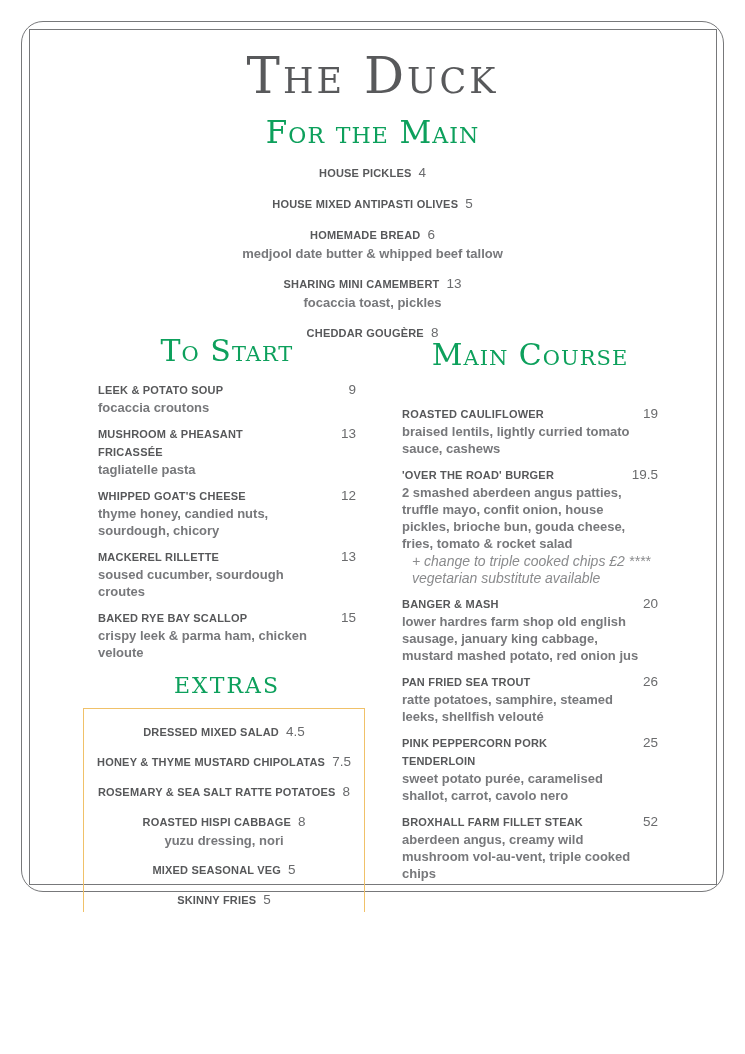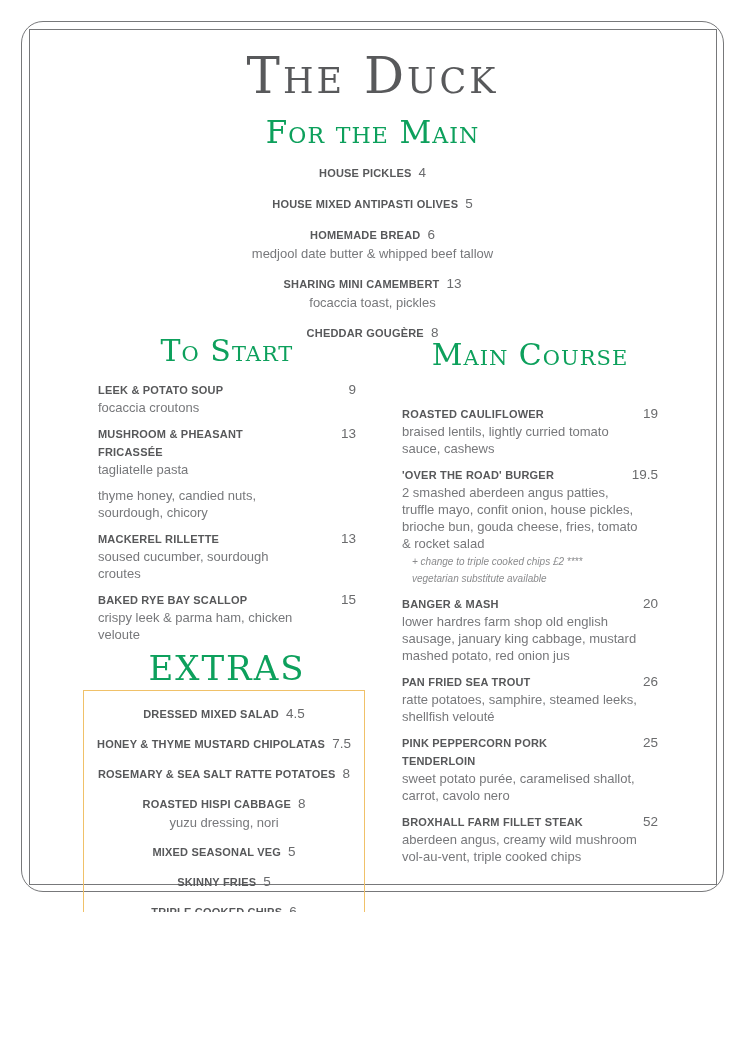--- a/index.html
+++ b/index.html
@@ -11,42 +11,42 @@
   .frame-inner{position:absolute;left:28.5px;right:28.5px;top:28.5px;bottom:27px;
                border:1.5px solid #77787a;}
   
   .title{position:absolute;top:48px;left:0;right:0;text-align:center;
          font-family:"DejaVu Serif",serif;font-variant:small-caps;
          font-size:50px;line-height:56px;letter-spacing:3px;color:#58595b;}
   .green-head{font-family:"DejaVu Serif",serif;font-variant:small-caps;color:#0da05c;}
   .ftt-head{position:absolute;top:114px;left:0;right:0;text-align:center;
             font-size:31px;line-height:36px;letter-spacing:1px;}
   .col-head{text-align:center;font-size:30px;line-height:34px;letter-spacing:1px;}
-  .extras-head{text-align:center;font-family:"DejaVu Serif",serif;font-size:34px;
+  .extras-head{text-align:center;font-family:"DejaVu Serif",serif;font-size:22px;
                line-height:32px;letter-spacing:2px;color:#0da05c;margin:4px 0 5px 0;}
   
   .i-name{font-weight:bold;font-size:11px;letter-spacing:.2px;color:#57585a;line-height:18px;}
   .i-price{font-size:13.5px;color:#6a6b6d;line-height:18px;}
-  .i-desc{font-size:13px;color:#77787b;line-height:17px;font-weight:normal;}
+  .i-desc{font-size:13px;color:#77787b;line-height:17px;font-weight:bold;}
   
   .ftt-items{position:absolute;top:163px;left:0;right:0;text-align:center;}
   .citem{margin-bottom:12px;}
   .citem .i-price{margin-left:7px;}
   .citem .i-desc{margin-top:1px;}
   
   .col-left{position:absolute;left:98px;top:334px;width:258px;}
   .col-left .col-head{margin-bottom:13px;}
   .col-right{position:absolute;left:402px;top:338px;width:256px;}
   .col-right .col-head{margin-bottom:33px;}
   .litem{margin-bottom:9px;}
   .litem .row{display:flex;justify-content:space-between;align-items:flex-start;gap:8px;}
   .litem .i-name{display:block;max-width:212px;}
   .col-left .litem .i-desc{max-width:215px;}
   .col-right .litem .i-desc{max-width:240px;}
-  .i-note{font-size:10px;font-style:italic;color:#8a8b8d;line-height:15px;
+  .i-note{font-size:14px;font-style:italic;color:#8a8b8d;line-height:15px;
           margin:2px 0 0 10px;}
   
   .extras-box{margin:6px -9px 0 -15px;border:1.5px solid #f0c169;
               text-align:center;padding:13px 10px 15px 10px;}
   .extras-box .citem{margin-bottom:11px;}
   .extras-box .citem:last-child{margin-bottom:0;}
   
   .footer{position:absolute;top:992px;left:0;right:0;text-align:center;
           font-size:7.5px;letter-spacing:.2px;line-height:13px;color:#a6a7a9;}
   .footer .gap{display:inline-block;width:42px;}
@@ -93,20 +93,24 @@
       <div class="i-desc">focaccia croutons</div>
     </div>
     <div class="litem">
       <div class="row">
           <span class="i-name">MUSHROOM &amp; PHEASANT FRICASSÉE</span>
           <span class="i-price">13</span>
         </div>
       <div class="i-desc">tagliatelle pasta</div>
     </div>
     <div class="litem">
+      <div class="row">
+          <span class="i-name">WHIPPED GOAT'S CHEESE</span>
+          <span class="i-price">12</span>
+        </div>
       <div class="i-desc">thyme honey, candied nuts, sourdough, chicory</div>
     </div>
     <div class="litem">
       <div class="row">
           <span class="i-name">MACKEREL RILLETTE</span>
           <span class="i-price">13</span>
         </div>
       <div class="i-desc">soused cucumber, sourdough croutes</div>
     </div>
     <div class="litem">

